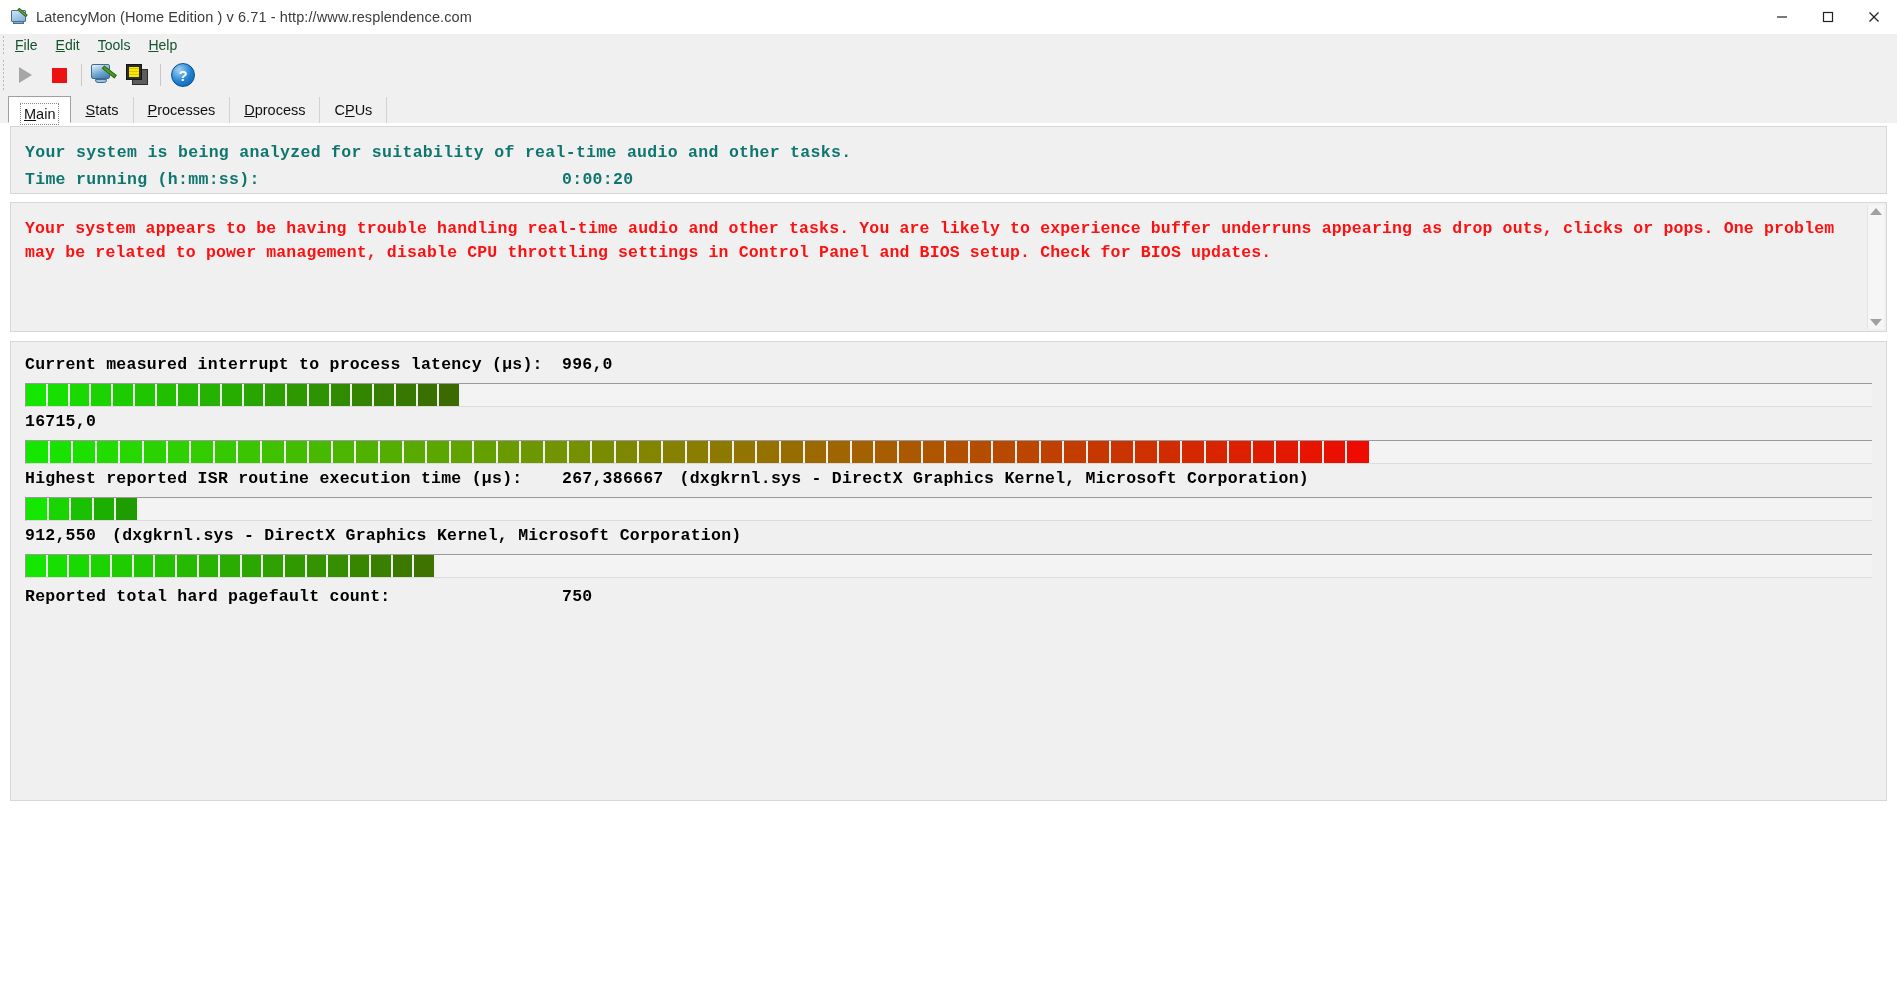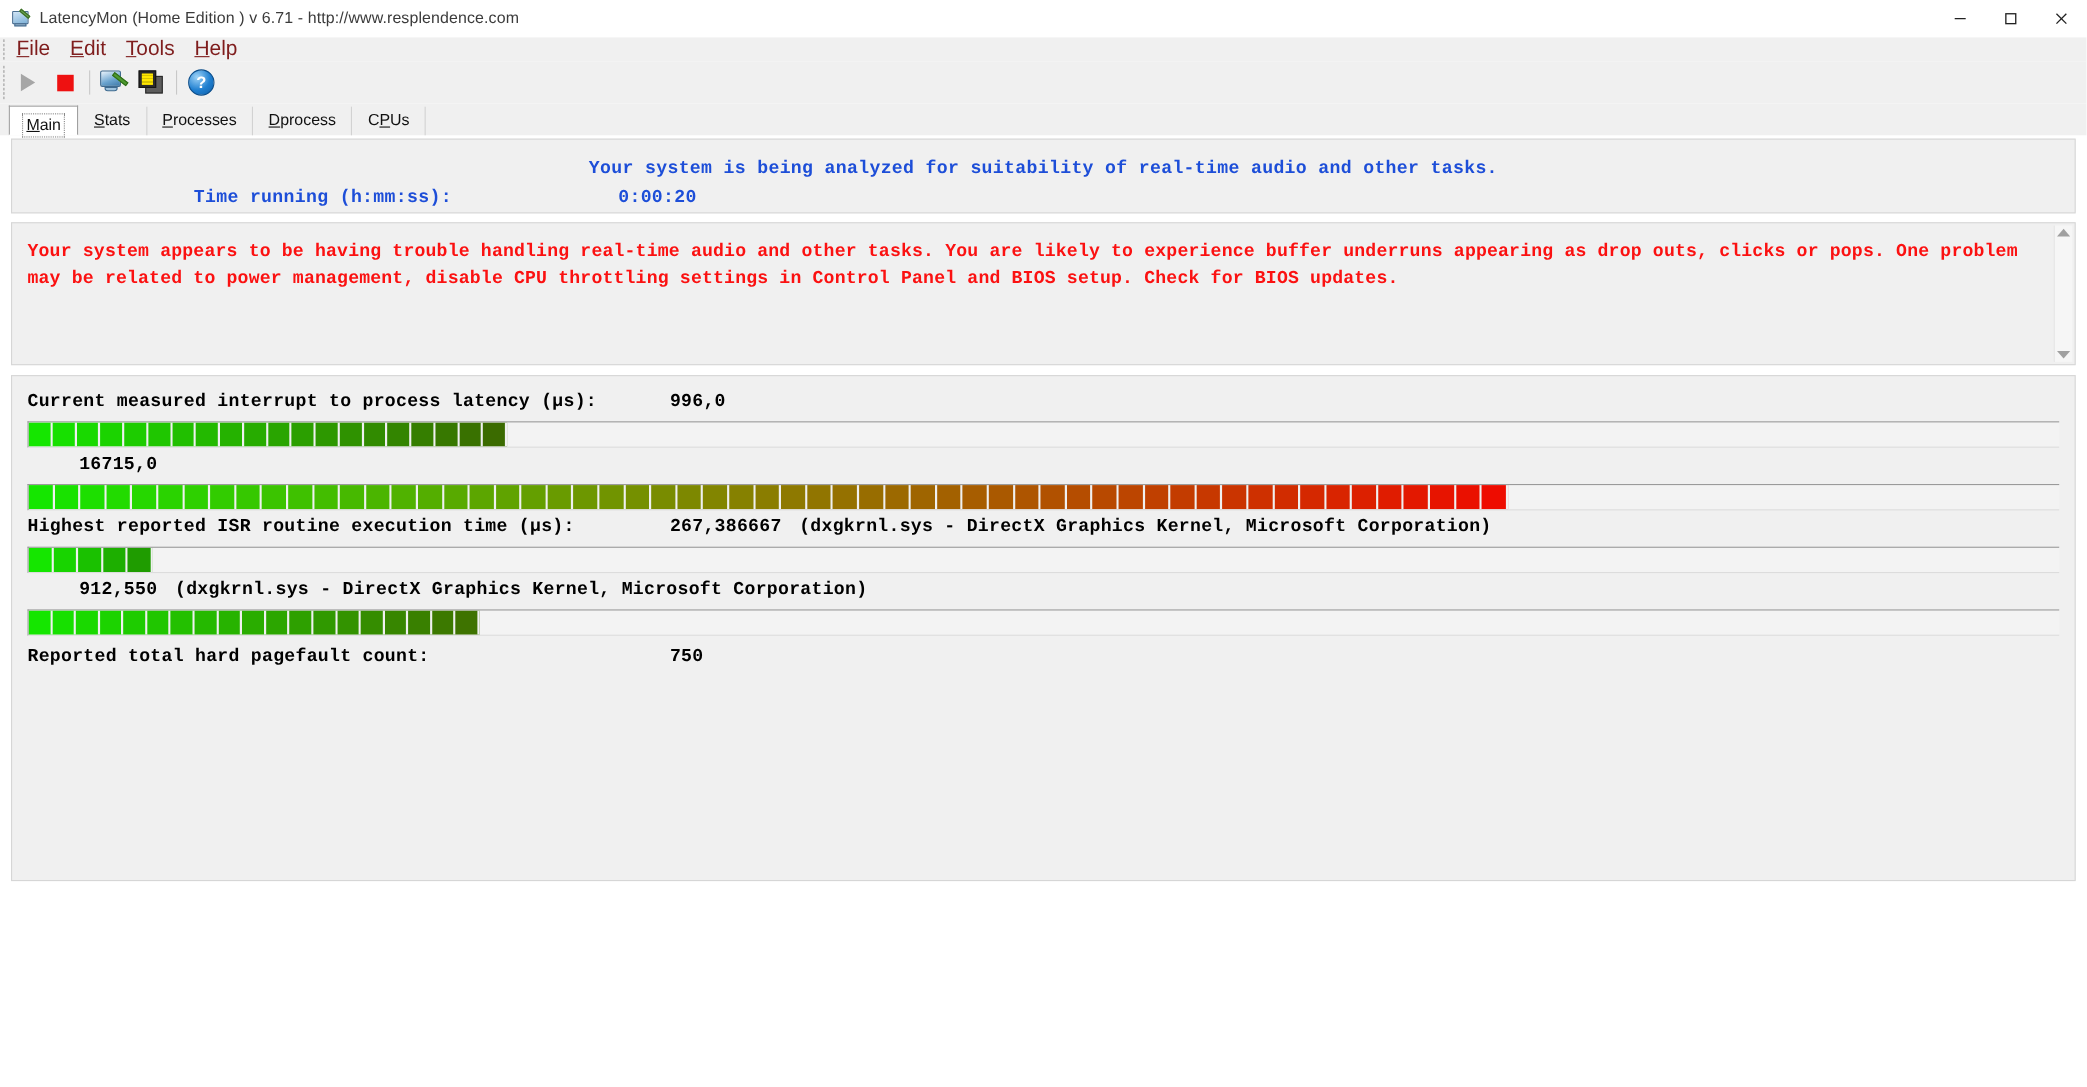--- a/index.html
+++ b/index.html
@@ -71,22 +71,22 @@
     border-bottom: none;
     position: relative;
   }
   .menubar::before{
     content:"";
     position:absolute; left:2px; top:1px; bottom:1px; width:3px;
     background-image: radial-gradient(#b9b9b9 40%, transparent 41%);
     background-size: 3px 4px;
   }
   .menuitem {
-    font-size: 19px;
-    color: #7f1d1d;
+    font-size: 14px;
+    color: #14532d;
     padding: 2px 9px;
     white-space: nowrap;
   }
   .menuitem u { text-decoration: underline; }
 
   
   .toolbar {
     height: 38px;
     background: #f0f0f0;
     display: flex;
@@ -214,25 +214,24 @@
   }
   .panel-top {
     height: 68px;
     padding: 12px 14px 0 14px;
     margin-top: 3px;
   }
   .mono-line {
     font-family: "Liberation Mono", monospace;
     font-size: 16.5px;
     font-weight: bold;
-    color: #1d4ed8;
+    color: #0f766e;
     letter-spacing: 0.3px;
     white-space: pre;
     line-height: 27px;
-    text-align: center;
   }
   .kv { display: flex; }
   .kv .k { width: 537px; flex: none; }
 
   .panel-warn {
     margin-top: 8px;
     height: 130px;
     padding: 14px 24px 10px 14px;
     position: relative;
     overflow: hidden;
@@ -276,21 +275,21 @@
     font-family: "Liberation Mono", monospace;
     font-size: 16.5px;
     font-weight: bold;
     color: #000;
     white-space: pre;
     display: flex;
     line-height: 26px;
     letter-spacing: 0.25px;
   }
   .metric-label .lbl { width: 537px; flex: none; }
-  .metric-label .val { min-width: 0; margin-left: 47px; }
+  .metric-label .val { min-width: 0; }
   .metric-label .extra { padding-left: 16px; }
 
   .bar-wrap {
     margin: 5px 0 2px 0;
     height: 24px;
     background: #f3f3f3;
     border-top: 1px solid #9a9a9a;
     border-left: 1px solid #9a9a9a;
     border-bottom: 1px solid #dcdcdc;
     position: relative;

